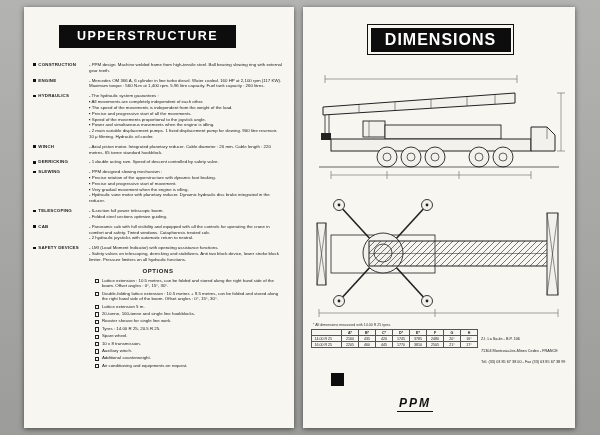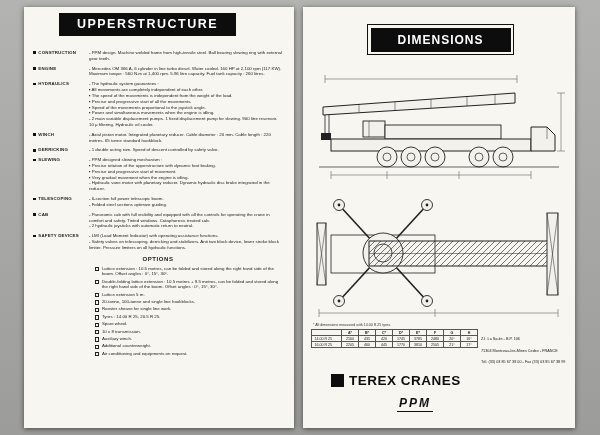--- a/index.html
+++ b/index.html
@@ -1,37 +1,37 @@
 <!DOCTYPE html>
 <html><head>
 <meta charset="utf-8">
 <style>
   html,body{margin:0;padding:0;background:#8f8f8d;}
   .canvas{position:relative;width:600px;height:435px;background:linear-gradient(#b3b3b1,#9c9c9a);
           overflow:hidden;font-family:"Liberation Sans",sans-serif;color:#1c1c1c;}
   .page{position:absolute;top:7px;height:421px;background:#f7f6f1;box-shadow:0 1px 5px rgba(0,0,0,.55);box-sizing:border-box;}
-  .page.left{left:24px;width:270px;padding:6px 11px 0 9px;}
+  .page.left{left:24px;width:270px;padding:18px 11px 0 9px;}
   .page.right{left:303px;width:272px;}
 
   
   .up-header{margin-left:26px;width:177px;height:23px;background:#0d0d0d;color:#fff;
              font-weight:bold;font-size:12.5px;line-height:23px;text-align:center;letter-spacing:1.5px;}
   .specs{margin-top:14px;}
   .spec-row{display:flex;margin-bottom:4px;}
   .spec-label{flex:none;width:56px;font-size:4.4px;font-weight:bold;letter-spacing:.2px;line-height:1.3;}
   .bullet-sq{display:inline-block;width:2.8px;height:2.8px;background:#111;margin-right:2.5px;vertical-align:middle;}
   .spec-text{flex:1;font-size:4.4px;line-height:1.32;white-space:pre-line;color:#222;}
   .options-title{margin-top:5px;text-align:center;font-weight:bold;font-size:6px;letter-spacing:.6px;}
   .options{margin-top:4px;margin-left:62px;width:188px;}
   .opt{display:flex;margin-bottom:1.6px;font-size:4.4px;line-height:1.3;color:#222;}
   .opt-bullet{flex:none;width:2.4px;height:2.4px;border:.4px solid #222;margin:1.4px 2.5px 0 0;}
 
   
   .dim-frame{position:absolute;left:64px;top:17px;width:140px;padding:2.5px;border:1.5px solid #101010;background:#f7f6f1;}
-  .dim-box{background:#0d0d0d;color:#fff;text-align:center;font-weight:bold;font-size:12px;line-height:24px;letter-spacing:1px;}
+  .dim-box{background:#0d0d0d;color:#fff;text-align:center;font-weight:bold;font-size:16px;line-height:24px;letter-spacing:1px;}
   .side-svg{position:absolute;left:8px;top:62px;}
   .plan-svg{position:absolute;left:10px;top:182px;}
   .note{position:absolute;left:10px;top:316px;font-size:3.6px;color:#333;}
   .dim-table{position:absolute;left:8px;top:322px;border-collapse:collapse;}
   .dim-table th,.dim-table td{border:.5px solid #555;font-size:3.6px;font-weight:normal;padding:.5px 2.5px;text-align:center;min-width:11px;}
   .dim-table th{font-weight:bold;}
   .dim-table .rowname{text-align:left;min-width:24px;}
   .address{position:absolute;left:178px;top:330px;width:94px;font-size:3.8px;color:#222;}
   .addr-line{margin-bottom:7.5px;white-space:nowrap;}
   .brand{position:absolute;left:28px;top:366px;display:flex;align-items:center;}
@@ -290,18 +290,17 @@
       </table>
 
     <div class="address">
       <div class="addr-line">Z.I. La Saule - B.P. 106</div>
       <div class="addr-line">71304 Montceau-les-Mines Cedex - FRANCE</div>
       <div class="addr-line">Tél. (33) 03 85 67 38 00 - Fax (33) 03 85 67 38 99</div>
     </div>
 
     <div class="brand">
       <div class="brand-square"></div>
-      <div class="brand-name">TEREX CRANES</div>
     </div>
     <div class="ppm">PPM</div>
   </div>
 
 </div>
 
 </body></html>

